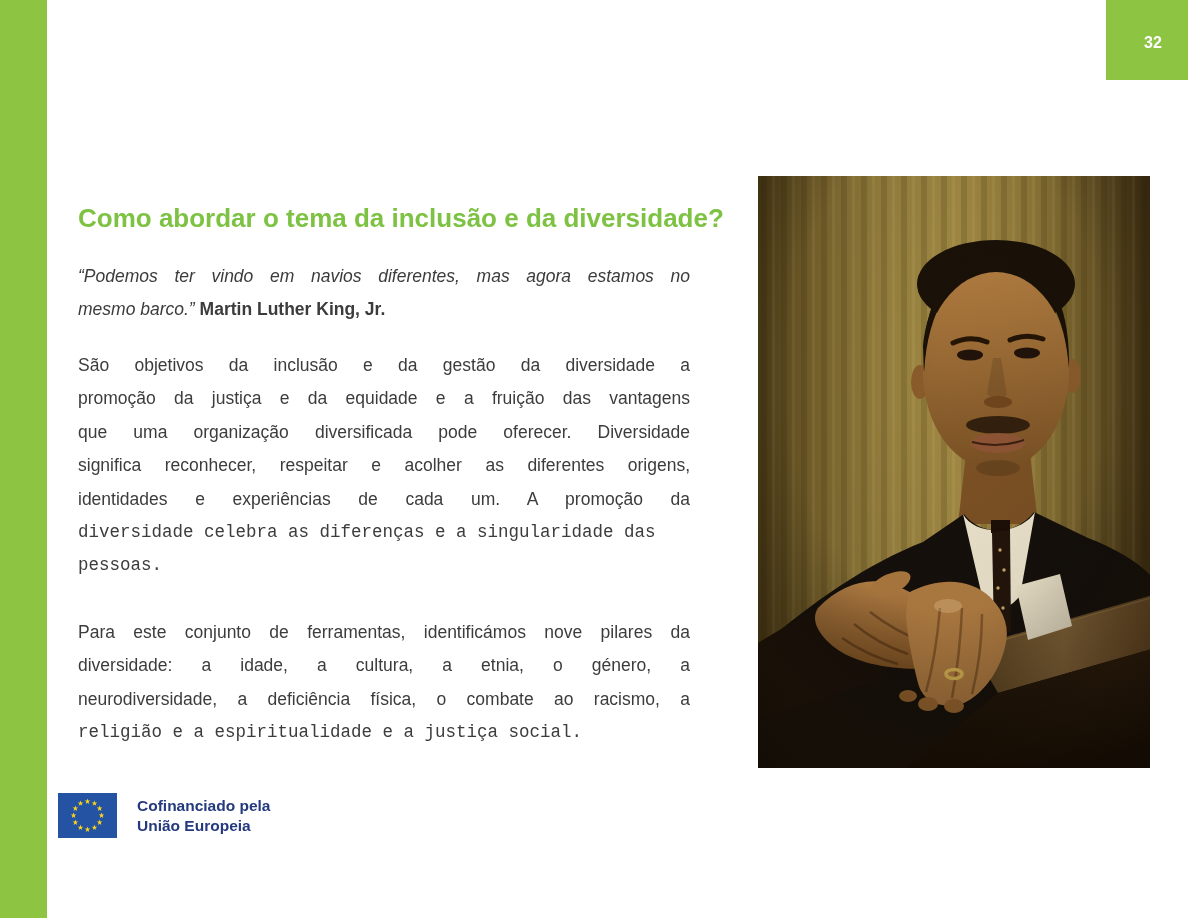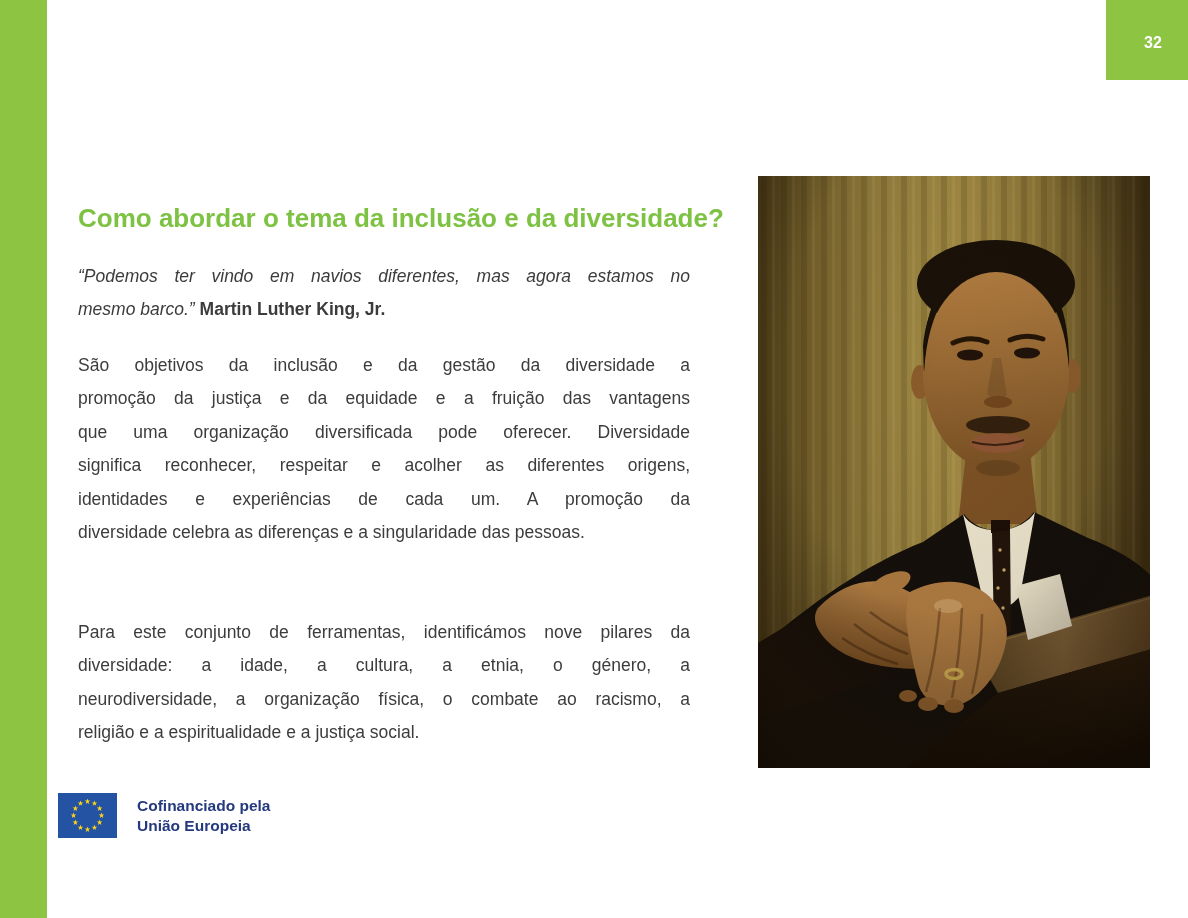--- a/index.html
+++ b/index.html
@@ -61,21 +61,21 @@
     position: absolute;
     left: 78px;
     width: 612px;
     font-size: 17.5px;
     line-height: 33.4px;
     color: #3c3c3c;
   }
   .para.p1 { top: 349px; }
   .para.p2 { top: 568px; margin-top: 48px; }
   .jline { text-align: justify; text-align-last: justify; }
-  .jlast { text-align: left; }
+  .jlast { text-align: left; font-family: Liberation Mono, monospace; }
   .photo-frame {
     position: absolute;
     left: 758px; top: 176px;
     width: 392px; height: 592px;
     overflow: hidden;
   }
   .footer-logo {
     position: absolute;
     left: 58px; top: 793px;
     display: flex;
@@ -116,21 +116,21 @@
     <div class="jline">promoção da justiça e da equidade e a fruição das vantagens</div>
     <div class="jline">que uma organização diversificada pode oferecer. Diversidade</div>
     <div class="jline">significa reconhecer, respeitar e acolher as diferentes origens,</div>
     <div class="jline">identidades e experiências de cada um. A promoção da</div>
     <div class="jlast">diversidade celebra as diferenças e a singularidade das pessoas.</div>
   </div>
 
   <div class="para p2">
     <div class="jline">Para este conjunto de ferramentas, identificámos nove pilares da</div>
     <div class="jline">diversidade: a idade, a cultura, a etnia, o género, a</div>
-    <div class="jline">neurodiversidade, a organização física, o combate ao racismo, a</div>
+    <div class="jline">neurodiversidade, a deficiência física, o combate ao racismo, a</div>
     <div class="jlast">religião e a espiritualidade e a justiça social.</div>
   </div>
 
   <div class="photo-frame">
     <svg width="392" height="592" viewBox="0 0 392 592" xmlns="http://www.w3.org/2000/svg">
       <defs>
         <linearGradient id="bgH" x1="0" y1="0" x2="1" y2="0">
           <stop offset="0" stop-color="#4f3f18"></stop>
           <stop offset="0.14" stop-color="#77622c"></stop>
           <stop offset="0.32" stop-color="#96803e"></stop>

